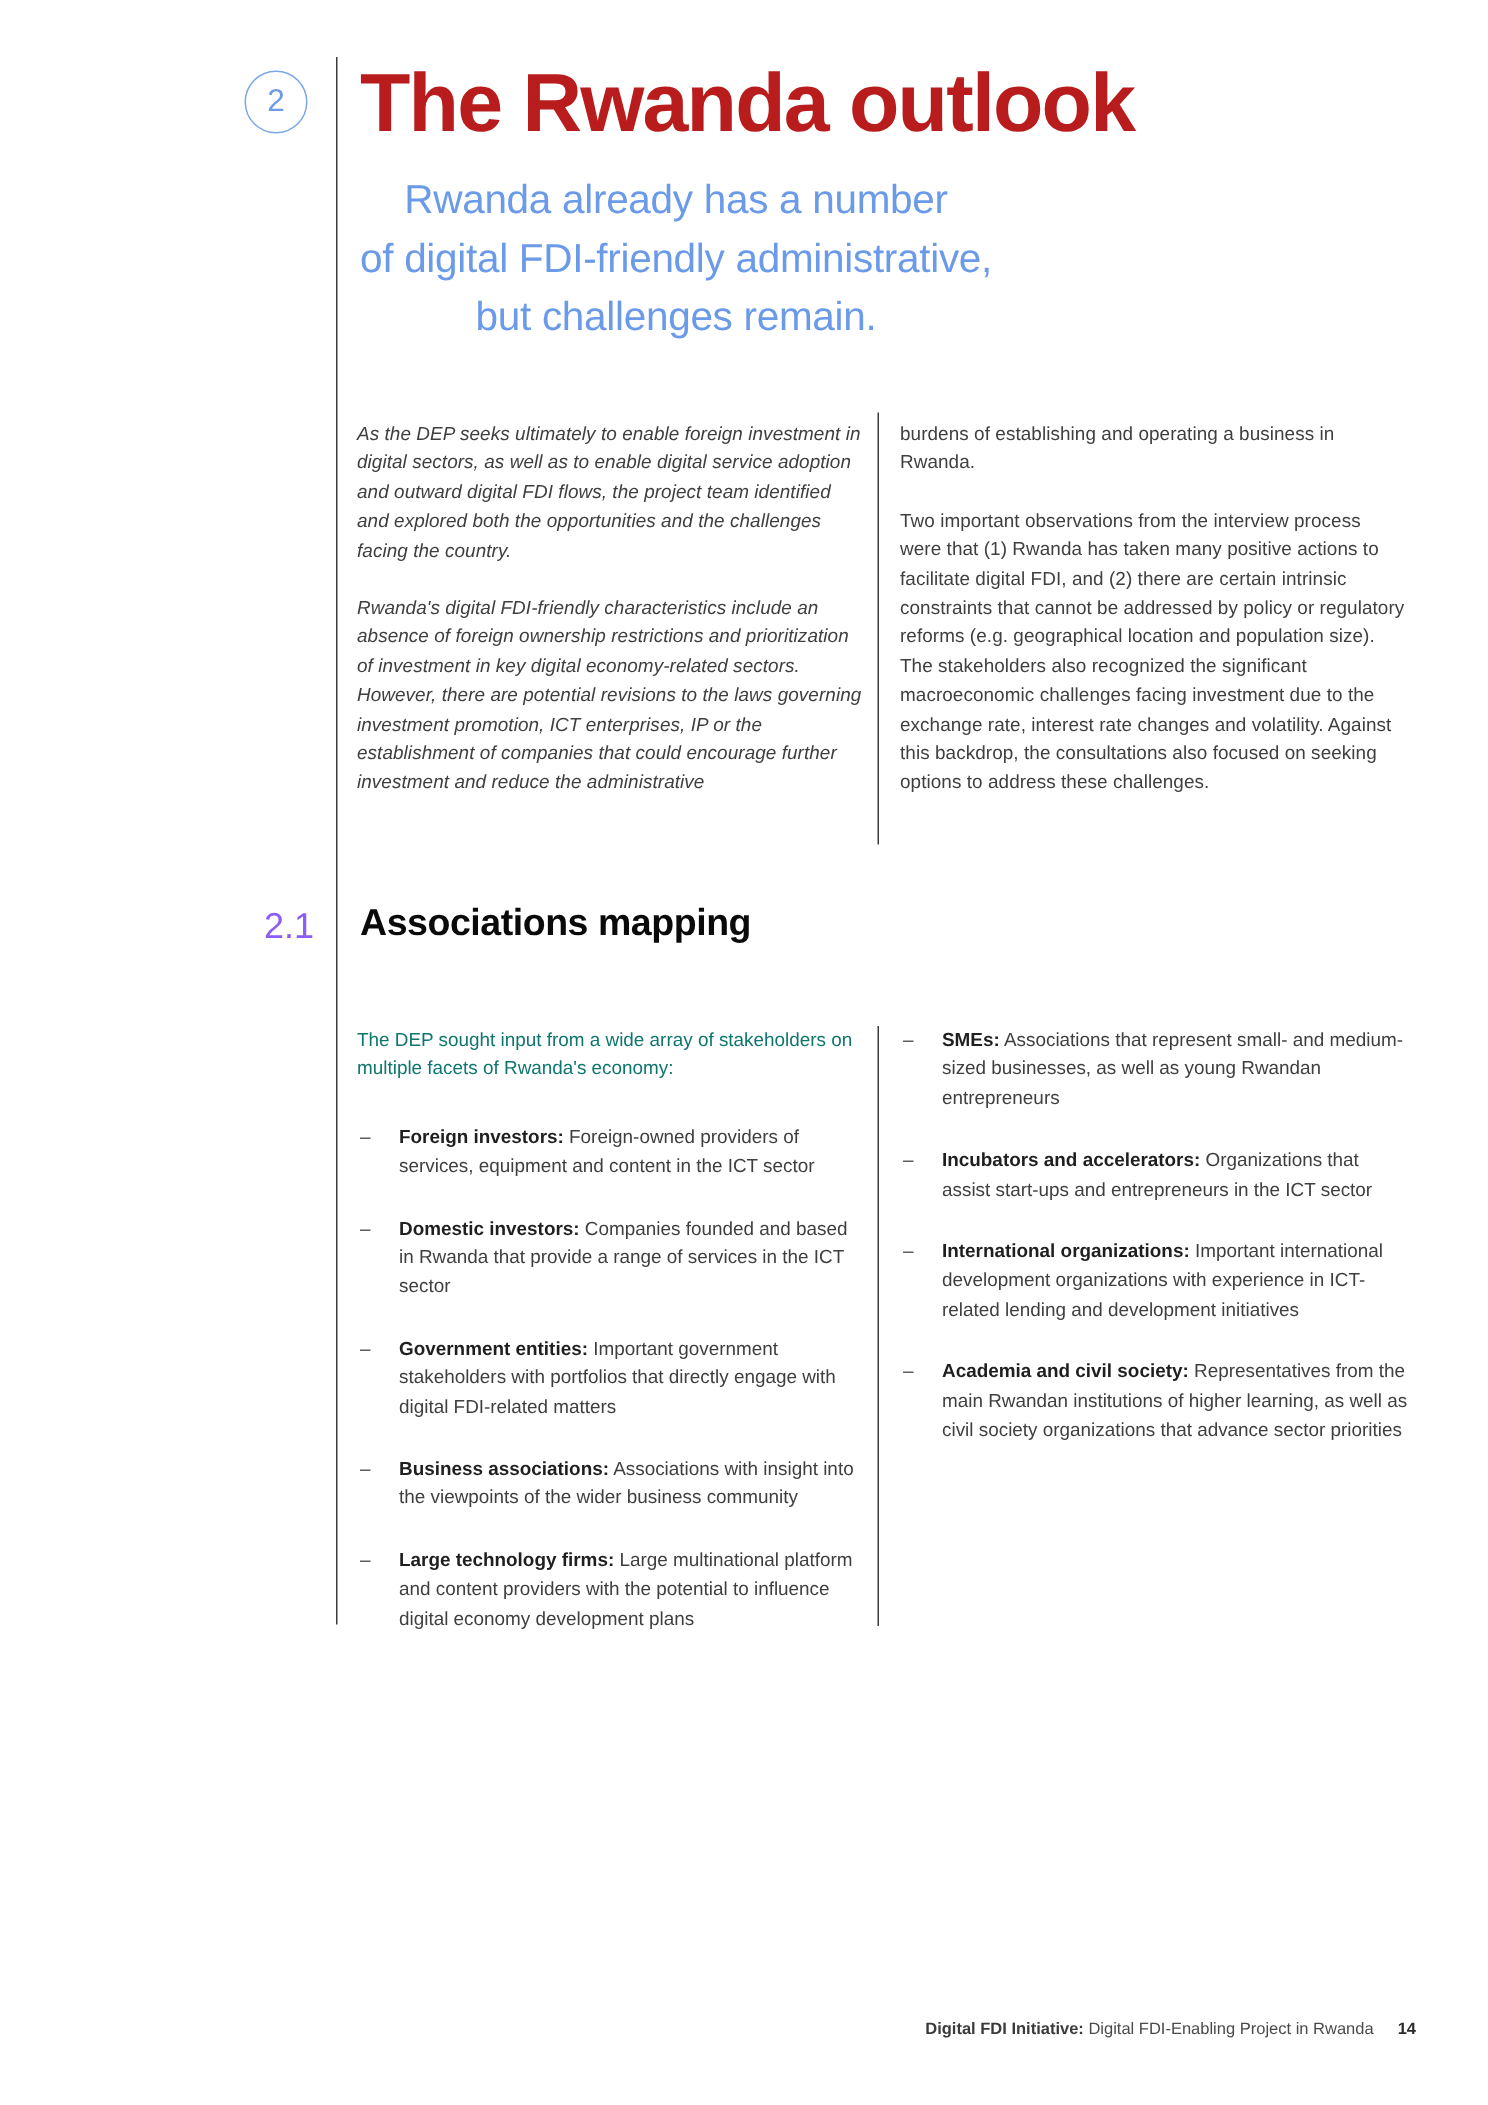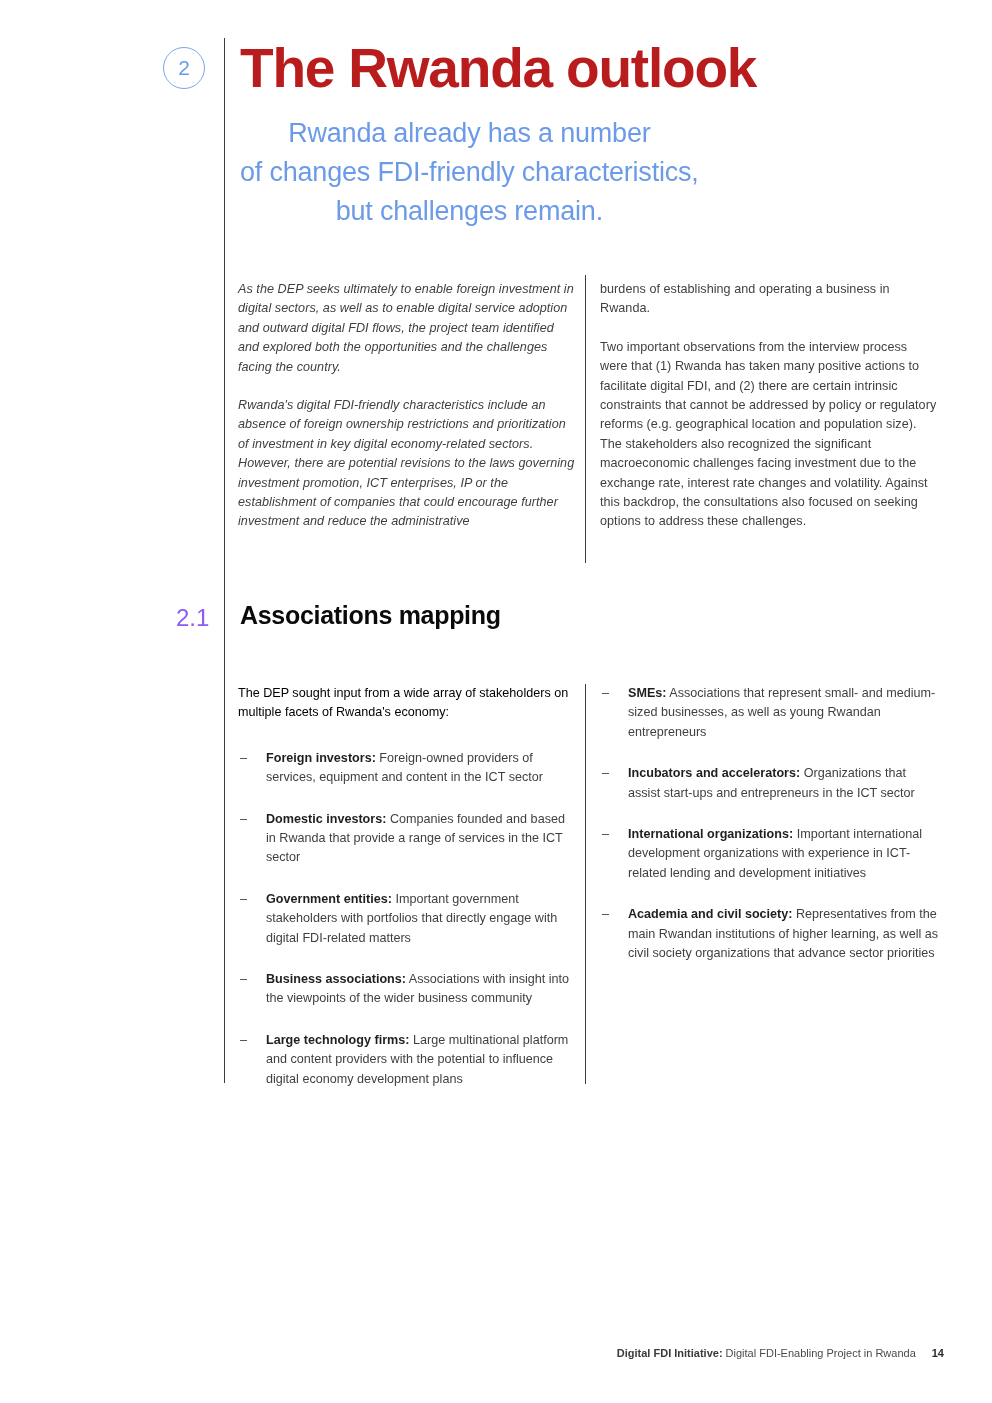--- a/index.html
+++ b/index.html
@@ -153,21 +153,21 @@
     top: 0;
     width: 340px;
   }
   .list-col.left  { left: 0px; }
   .list-col.right { left: 362px; }
 
   .lead-in {
     margin: 0 0 26px 0;
     font-size: 12.6px;
     line-height: 19.4px;
-    color: #000000;
+    color: #0f766e;
   }
 
   ul.bullets {
     list-style: none;
     margin: 0;
     padding: 0;
   }
   ul.bullets > li {
     position: relative;
     padding-left: 28px;
@@ -213,21 +213,21 @@
 <body>
 
 <div class="page">
 
   <div class="chapter-head">
     <div class="chapter-badge">2</div>
     <div class="head-rule"></div>
     <div class="chapter-title">The Rwanda outlook</div>
     <div class="chapter-sub">
       <div>Rwanda already has a number</div>
-      <div>of changes FDI-friendly characteristics,</div>
+      <div>of digital FDI-friendly administrative,</div>
       <div>but challenges remain.</div>
     </div>
   </div>
 
   <div class="intro">
     <div class="col-rule-top"></div>
 
     <div class="intro-col left">
       <p>As the DEP seeks ultimately to enable foreign investment in digital sectors, as well as to enable digital service adoption and outward digital FDI flows, the project team identified and explored both the opportunities and the challenges facing the country.</p>
       <p>Rwanda's digital FDI-friendly characteristics include an absence of foreign ownership restrictions and prioritization of investment in key digital economy-related sectors. However, there are potential revisions to the laws governing investment promotion, ICT enterprises, IP or the establishment of companies that could encourage further investment and reduce the administrative</p>

